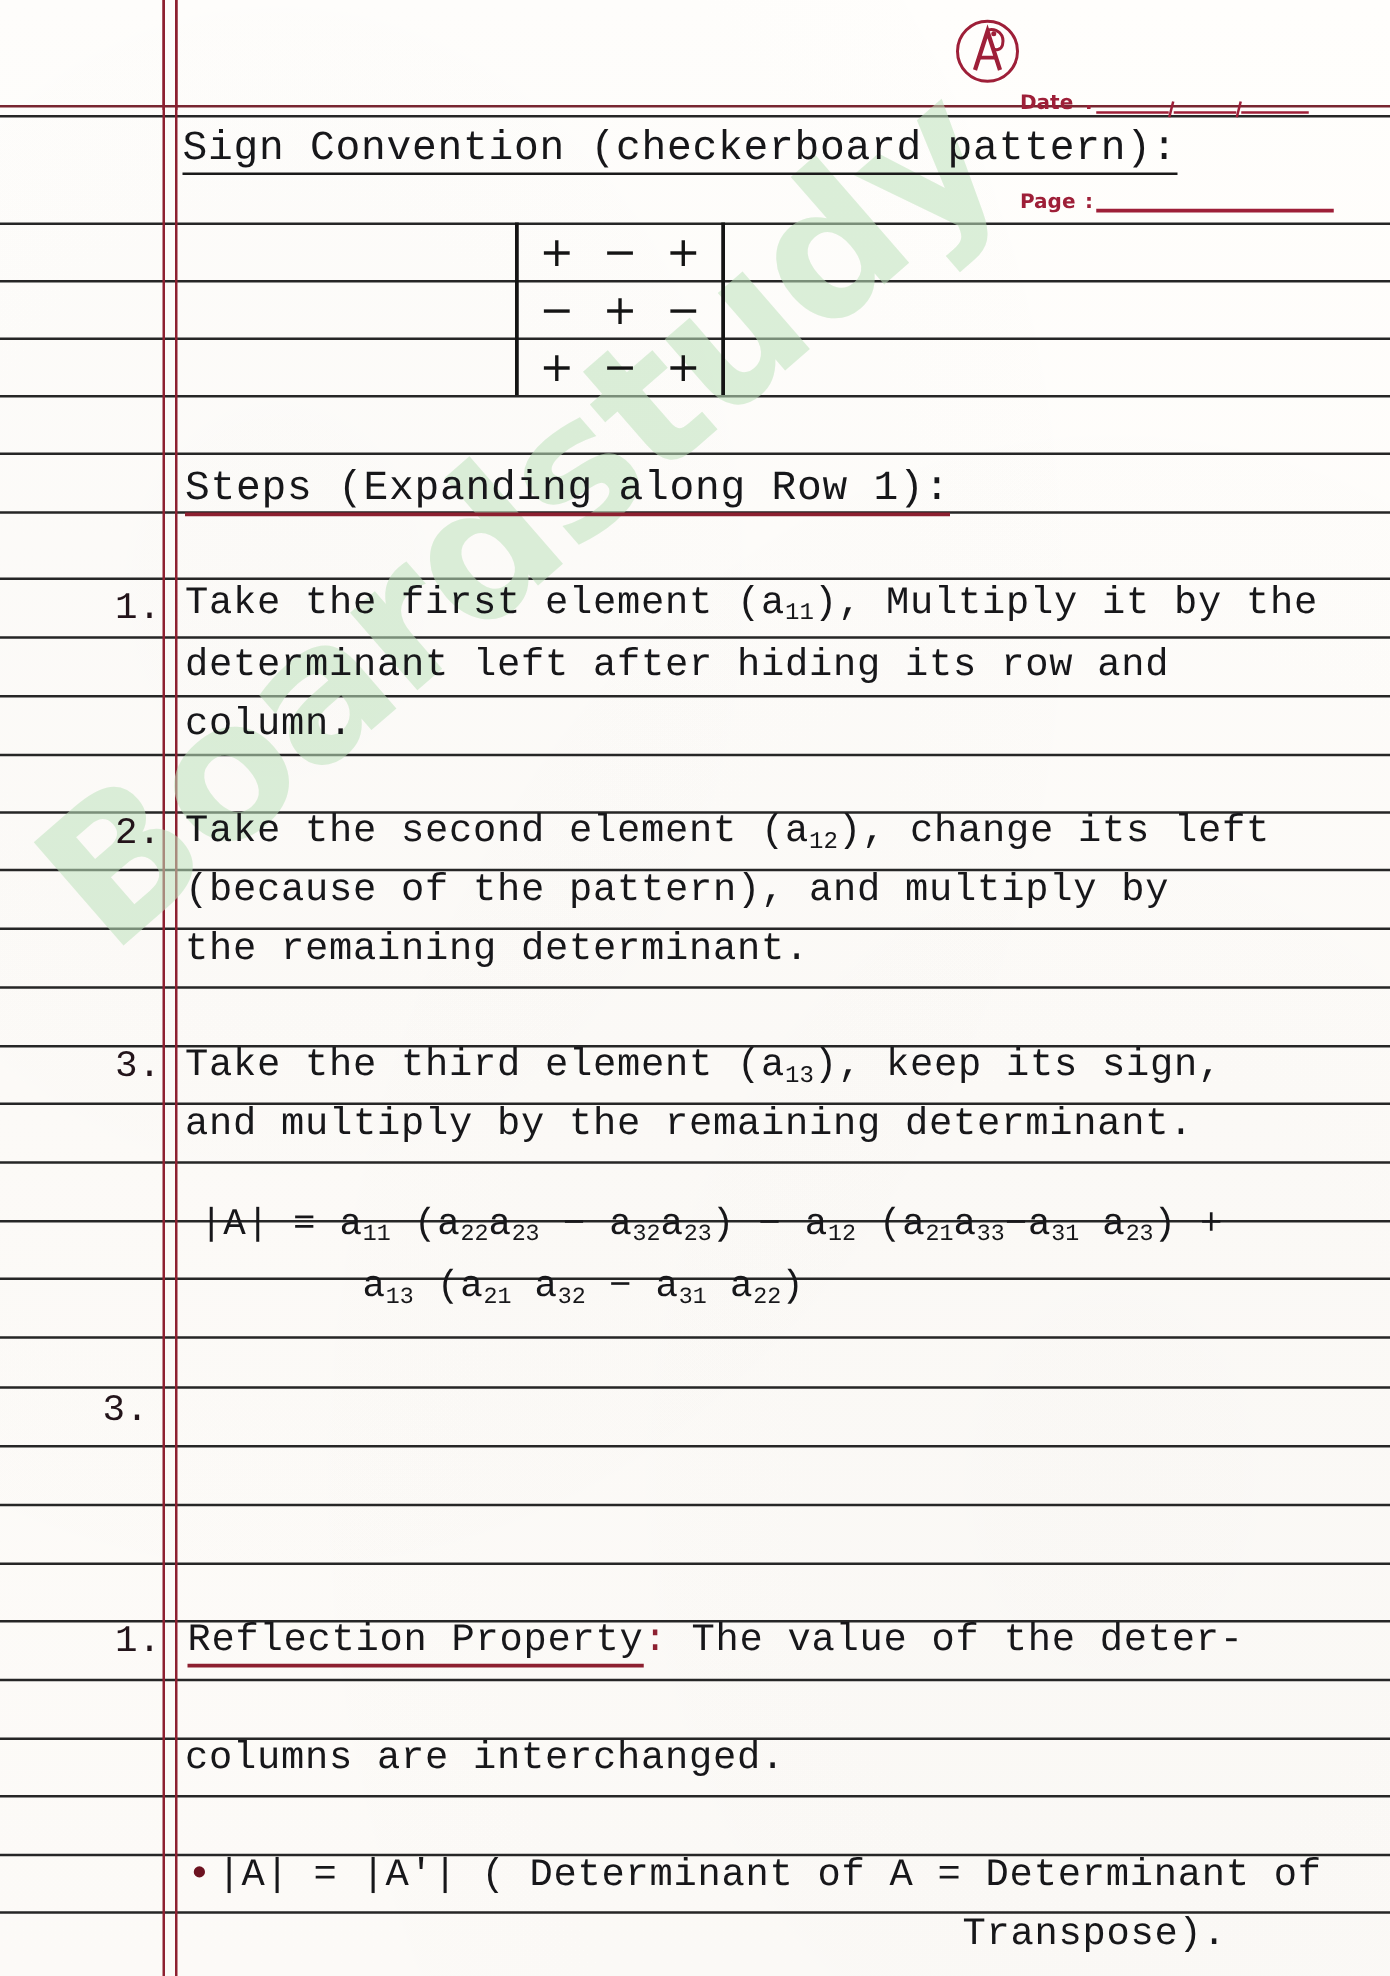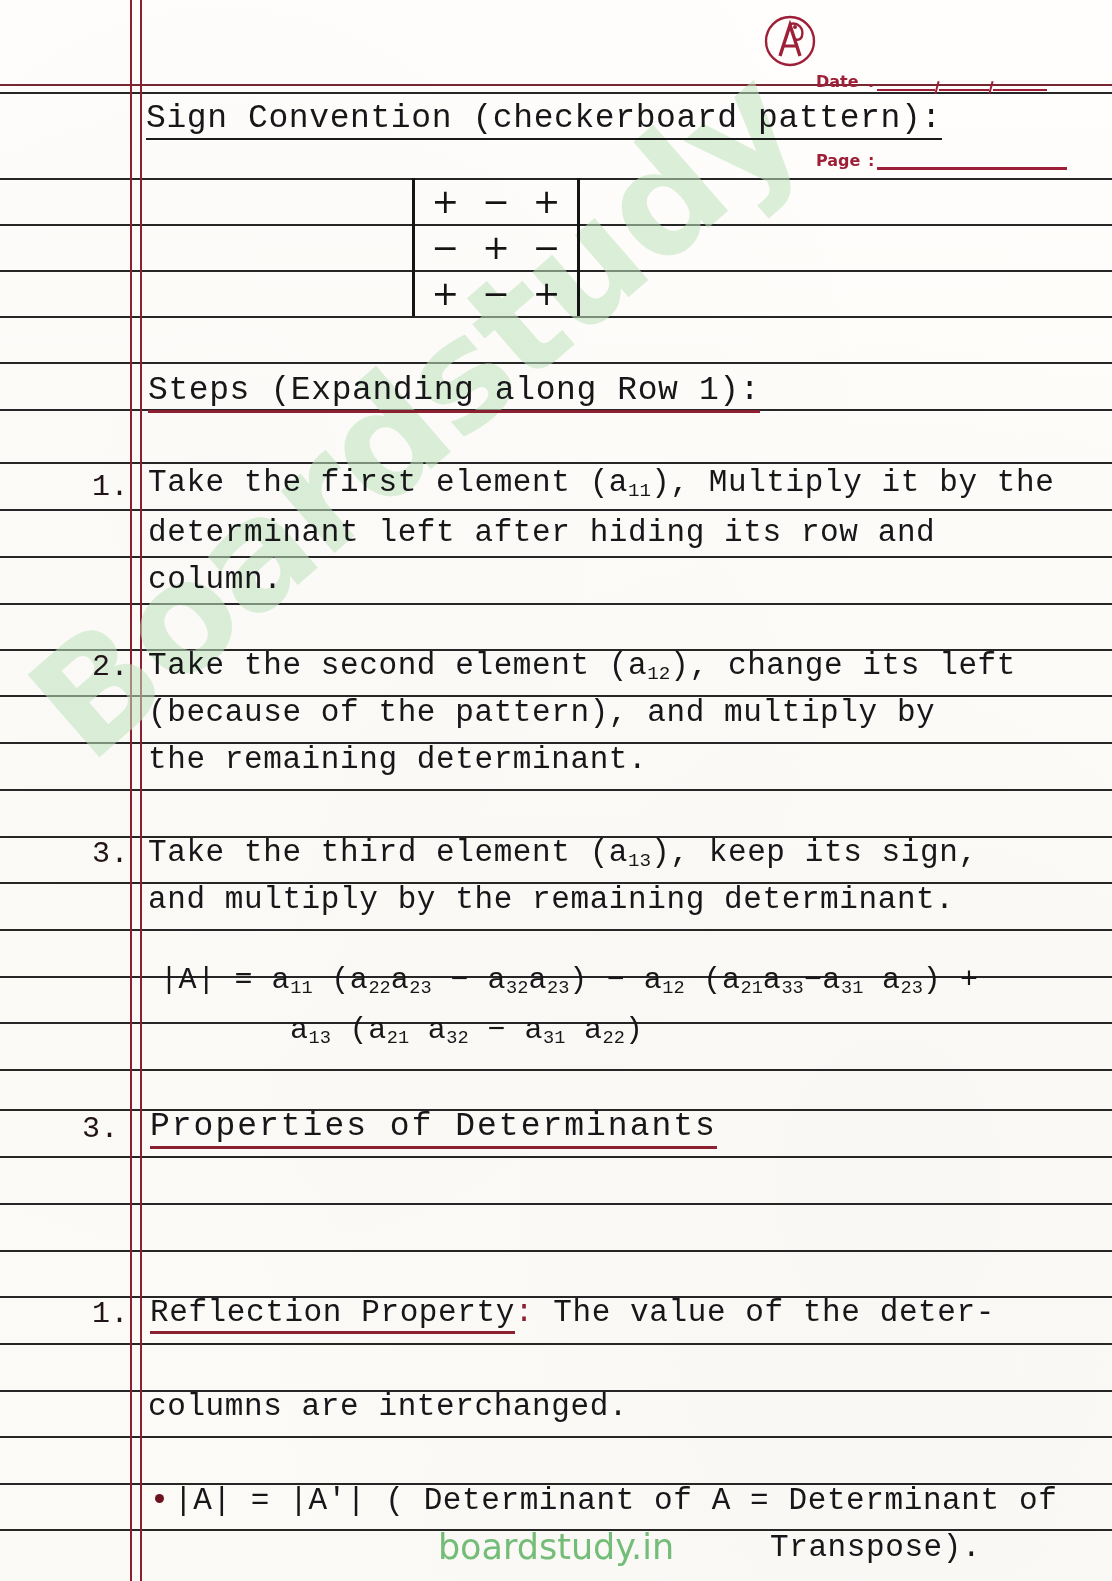--- a/index.html
+++ b/index.html
@@ -337,29 +337,27 @@
   <div class="hw hw-main" style="left:148px; top:882px;">and multiply by the remaining determinant.</div>
 
   <div class="hw hw-eq" style="left:160px; top:963px;">
     <span>|A| = a</span><sub>11</sub><span> (a</span><sub>22</sub><span>a</span><sub>23</sub><span> − a</span><sub>32</sub><span>a</span><sub>23</sub><span>) − a</span><sub>12</sub><span> (a</span><sub>21</sub><span>a</span><sub>33</sub><span>−a</span><sub>31</sub><span> a</span><sub>23</sub><span>) +</span>
   </div>
   <div class="hw hw-eq" style="left:290px; top:1013px;">
     <span>a</span><sub>13</sub><span> (a</span><sub>21</sub><span> a</span><sub>32</sub><span> − a</span><sub>31</sub><span> a</span><sub>22</sub><span>)</span>
   </div>
 
   <div class="hw hw-num" style="left:82px; top:1112px;">3.</div>
-  <div class="hw hw-title ul-red" style="left:150px; top:1108px; letter-spacing:2px;">Properties of Determinants</div>
 
 
   <div class="hw hw-num" style="left:92px; top:1297px;">1.</div>
   <div class="hw hw-main" style="left:150px; top:1295px;">
     <span class="ul-red">Reflection Property</span><span style="color:#8d2030;">:</span><span>&nbsp;The value of the deter-</span>
   </div>
   <div class="hw hw-main" style="left:148px; top:1389px;">columns are interchanged.</div>
 
   <div class="hw hw-main" style="left:155px; top:1483px;">
     <span class="bullet-dot"></span><span>|A| = |A'| ( Determinant of A = Determinant of</span>
   </div>
   <div class="hw hw-main" style="left:770px; top:1530px;">Transpose).</div>
 
-  <div class="wm-bottom">boardstudy.in</div>
 
 </div>
 
 </body></html>

